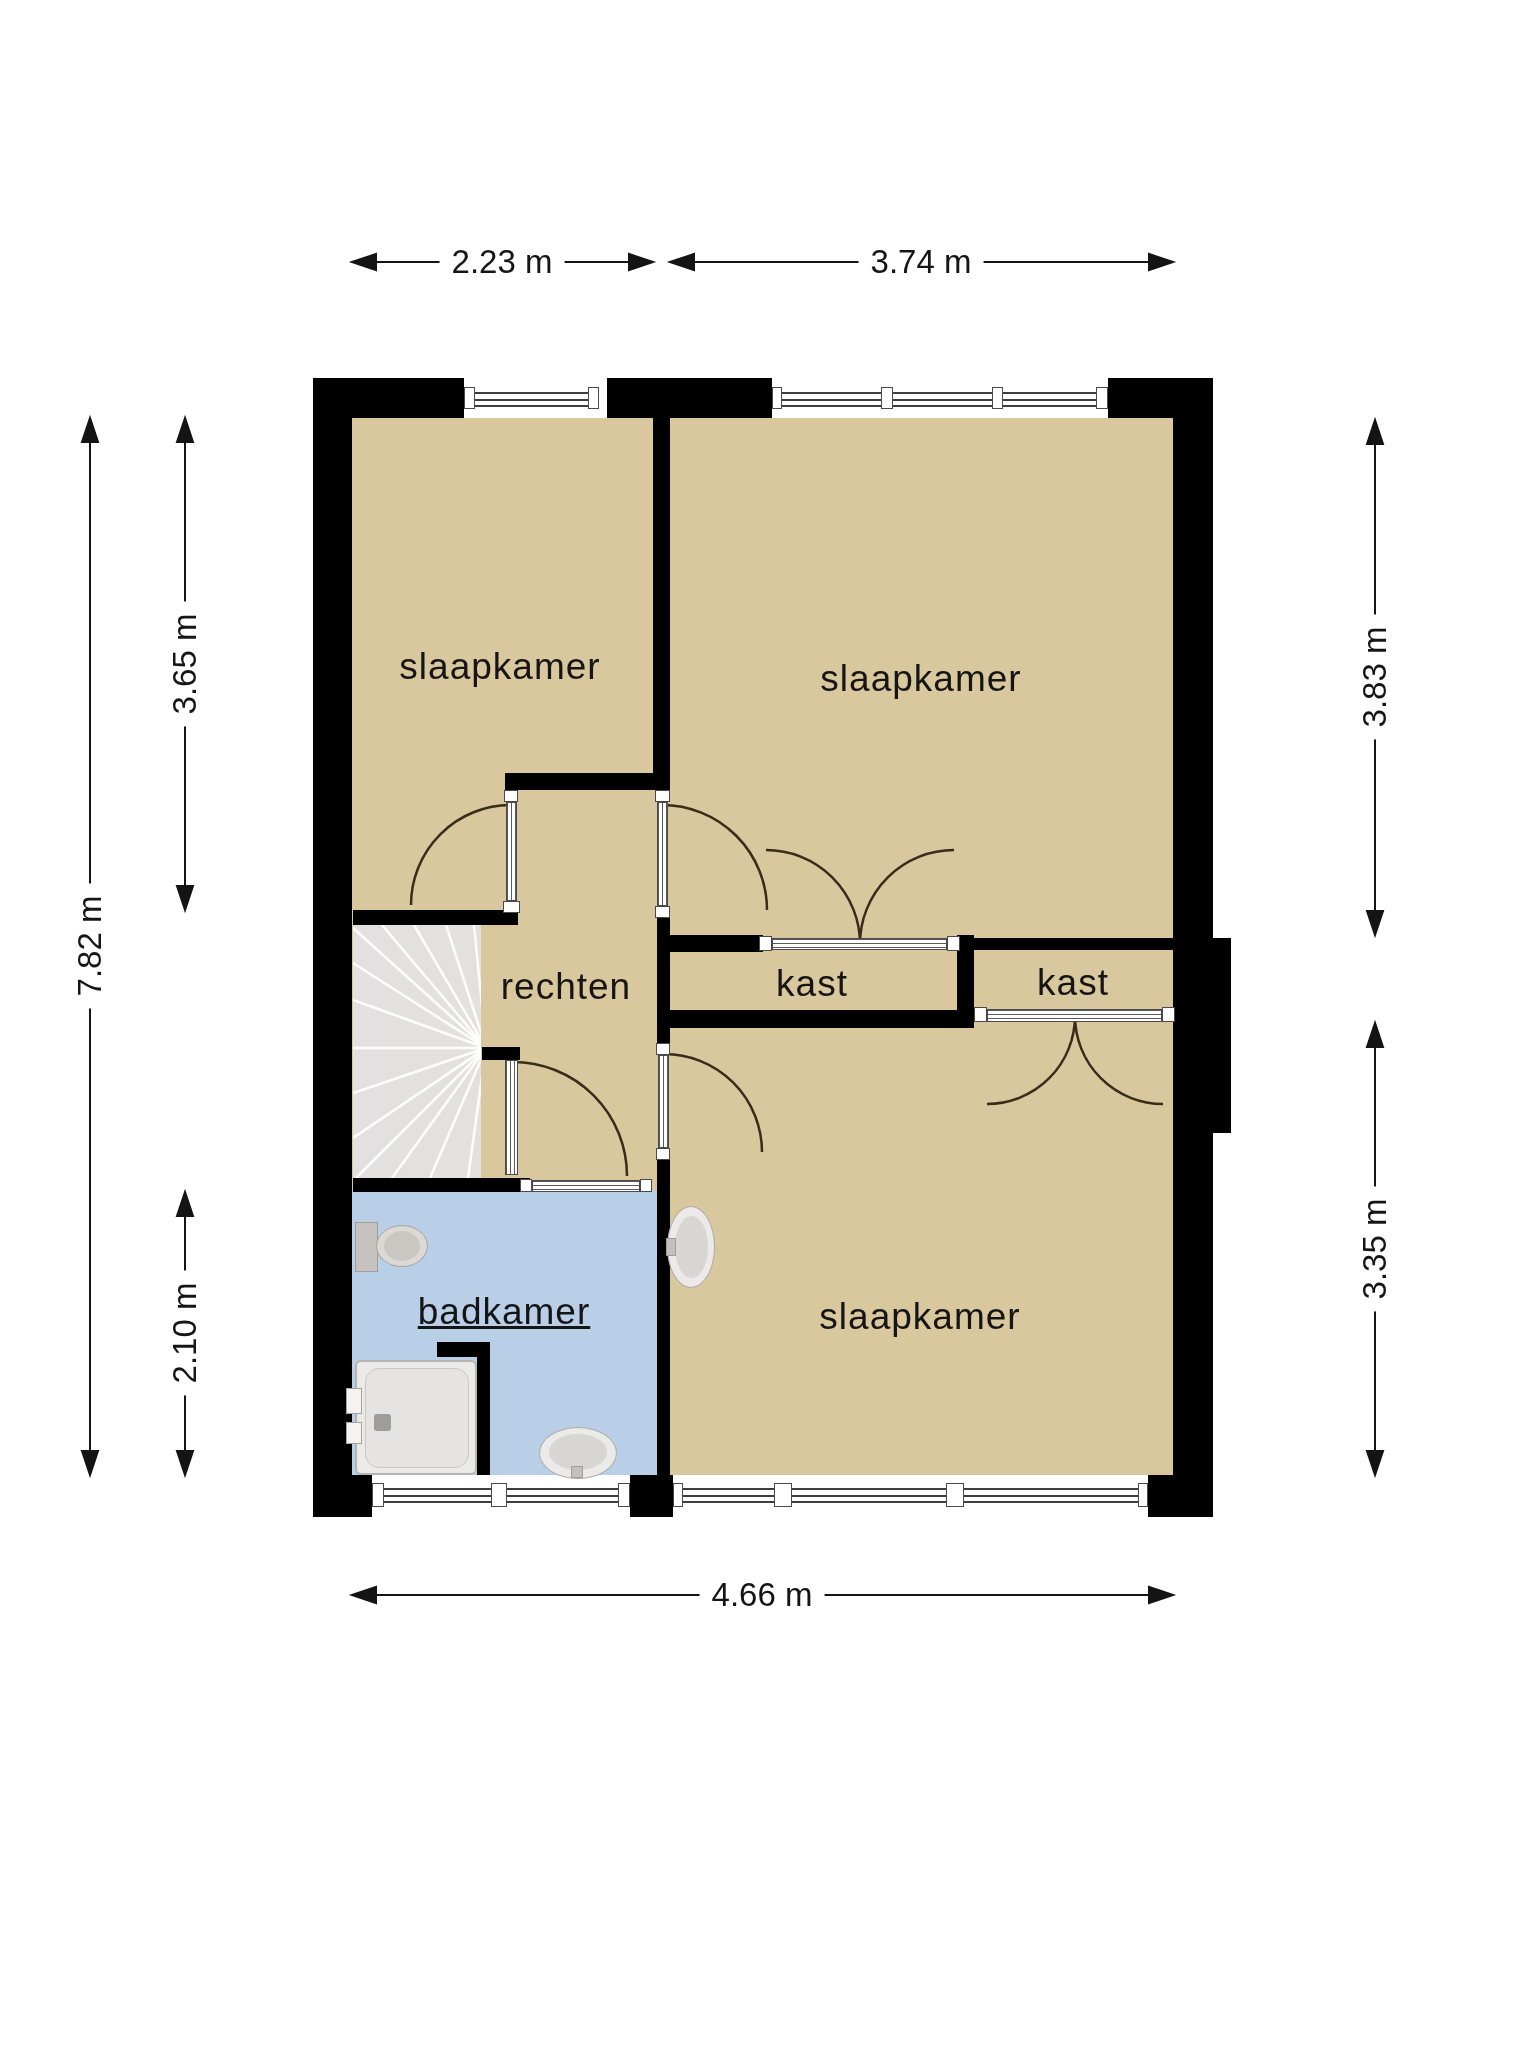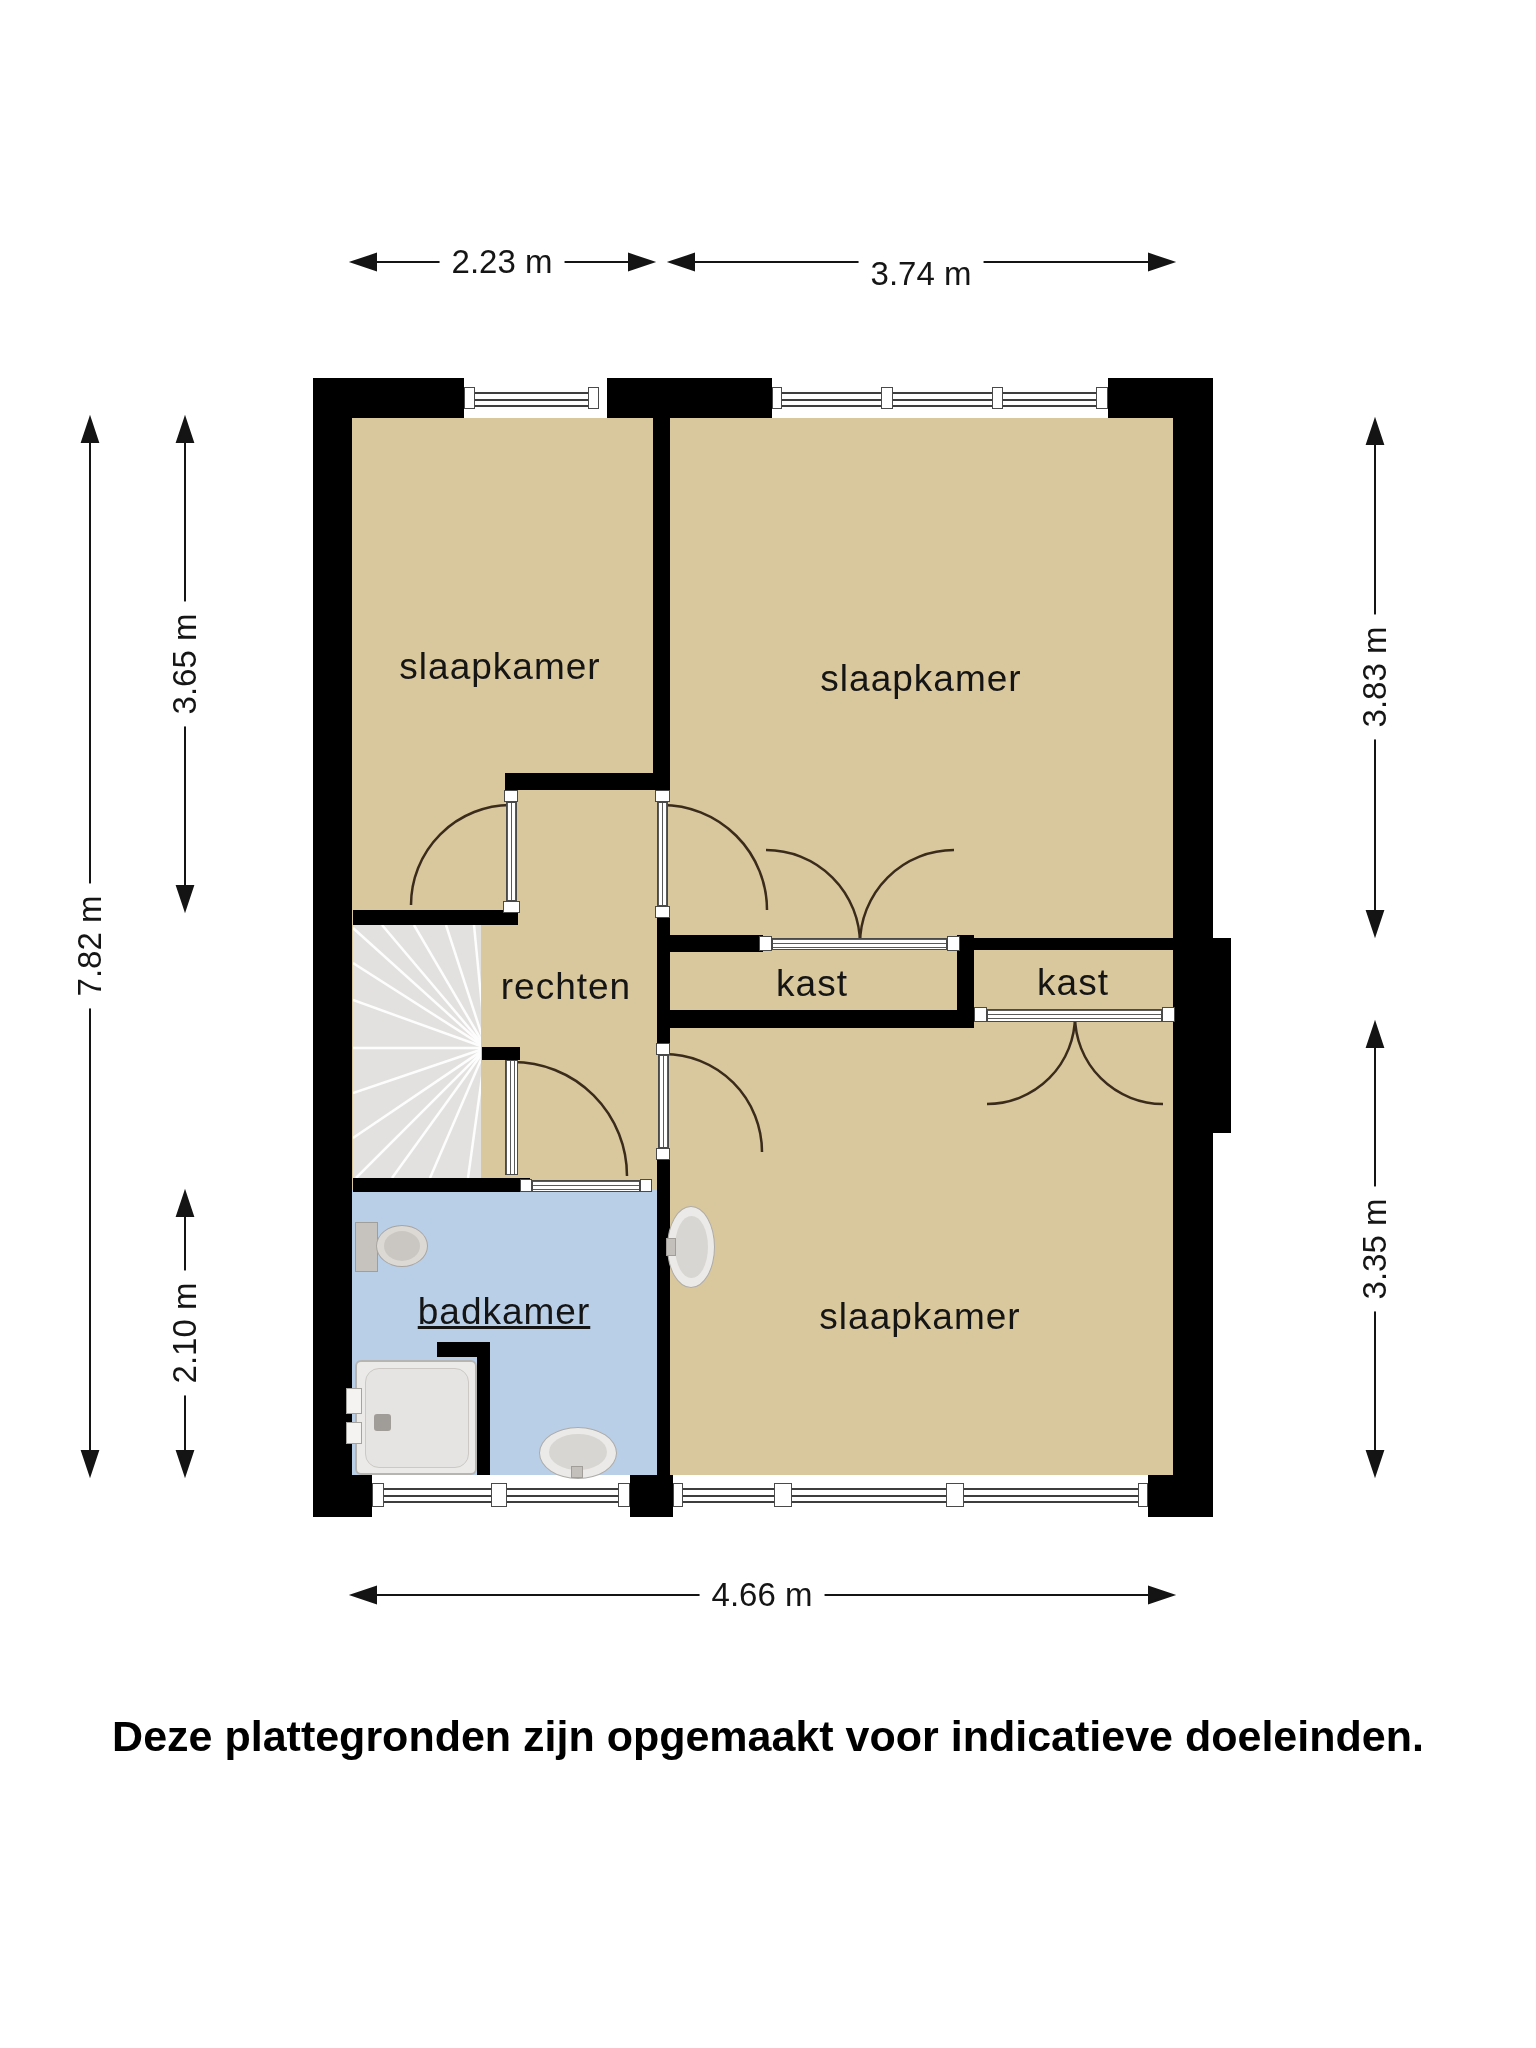--- a/index.html
+++ b/index.html
@@ -203,23 +203,22 @@
 
   <div class="room-label" style="left:500px;top:667px;">slaapkamer</div>
   <div class="room-label" style="left:921px;top:679px;">slaapkamer</div>
   <div class="room-label" style="left:566px;top:987px;">rechten</div>
   <div class="room-label" style="left:812px;top:984px;">kast</div>
   <div class="room-label" style="left:1073px;top:983px;">kast</div>
   <div class="room-label" style="left:920px;top:1317px;">slaapkamer</div>
   <div class="room-label" style="left:504px;top:1312px;text-decoration:underline;">badkamer</div>
 
   <div class="dim-label" style="left:502px;top:262px;">2.23 m</div>
-  <div class="dim-label" style="left:921px;top:274px;">3.74 m</div>
+  <div class="dim-label" style="left:921px;top:262px;">3.74 m</div>
   <div class="dim-label" style="left:762px;top:1595px;">4.66 m</div>
   <div class="dim-label vert" style="left:90px;top:946px;">7.82 m</div>
   <div class="dim-label vert" style="left:185px;top:664px;">3.65 m</div>
   <div class="dim-label vert" style="left:185px;top:1333px;">2.10 m</div>
   <div class="dim-label vert" style="left:1375px;top:677px;">3.83 m</div>
   <div class="dim-label vert" style="left:1375px;top:1249px;">3.35 m</div>
 
-  <div class="disclaimer" style="top:1712px;">Deze plattegronden zijn opgemaakt voor indicatieve doeleinden.</div>
 
 </div>
 
 </body></html>

